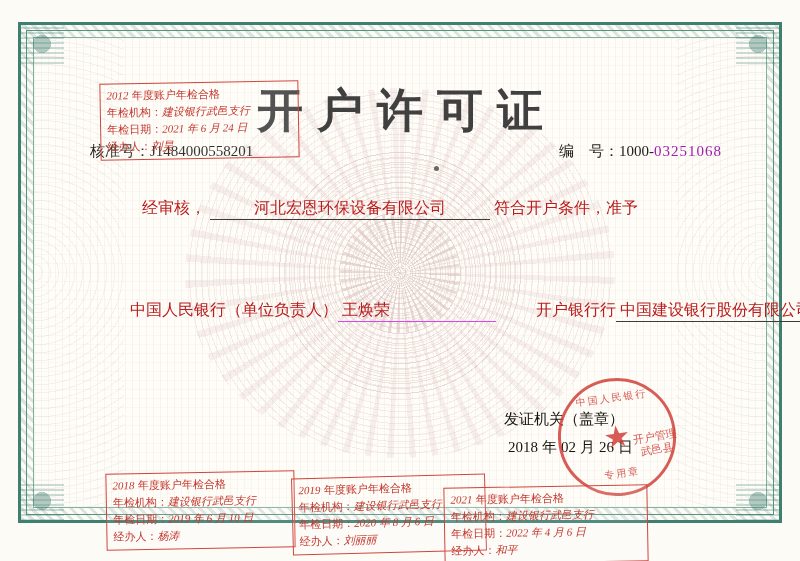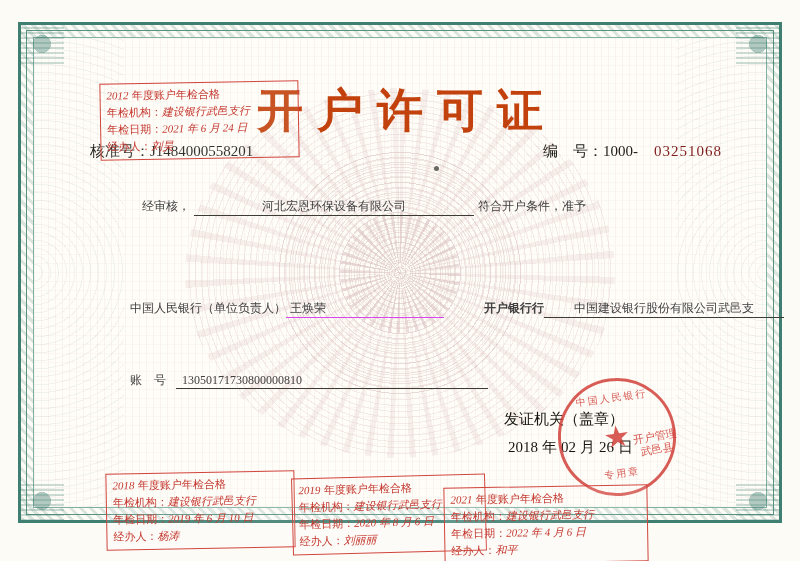--- a/index.html
+++ b/index.html
@@ -90,48 +90,48 @@
 
   
   .content{
     position:absolute;left:34px;top:38px;right:34px;bottom:54px;
   }
   .title{
     position:absolute;top:42px;left:0;right:0;
     text-align:center;
     font-size:46px;
     letter-spacing:14px;
-    color:#c2410c;
+    color:#404040;
     font-weight:bold;
     font-family:"DejaVu Serif", serif;
     text-indent:14px;
   }
   .row-no{
     position:absolute;top:104px;left:56px;right:40px;
     font-size:15px;color:#1c1c16;
   }
   .approve-no{position:absolute;left:0;top:0;white-space:nowrap;}
   .serial{position:absolute;right:4px;top:0;white-space:nowrap;}
-  .serial .red{color:#7f1d1d;letter-spacing:1px;margin-left:16px;}
+  .serial .red{color:#a21caf;letter-spacing:1px;}
 
   .body-row{
-    position:absolute;font-size:12px;color:#404040;white-space:nowrap;
+    position:absolute;font-size:16px;color:#b91c1c;white-space:nowrap;
   }
   .r1{left:108px;top:160px;}
   .r1 .fill{
     display:inline-block;min-width:268px;text-align:center;
     border-bottom:1px solid #3c3c34;padding:0 6px;margin:0 4px;
   }
   .r2{left:96px;top:202px;}
   .r3{left:96px;top:262px;}
   .r3 .fill-name{
     display:inline-block;min-width:150px;text-align:left;
     border-bottom:1px solid #d946ef;padding:0 4px;
   }
-  .r3 .bank-label{margin-left:40px;font-weight:bold;}
+  .r3 .bank-label{margin-left:40px;}
   .r3 .fill-bank{
     display:inline-block;min-width:232px;text-align:center;
     border-bottom:1px solid #3c3c34;padding:0 4px;
   }
   .r4{left:96px;top:334px;}
   .r4 .fill-acct{
     display:inline-block;min-width:300px;text-align:left;
     border-bottom:1px solid #3c3c34;padding:0 6px;margin-left:10px;
   }
   .issuer{
@@ -231,23 +231,20 @@
 
     <div class="body-row r1">
       <span>经审核，</span><span class="fill">河北宏恩环保设备有限公司</span><span>符合开户条件，准予</span>
     </div>
 
 
     <div class="body-row r3">
       <span>中国人民银行（单位负责人）</span><span class="fill-name">王焕荣</span><span class="bank-label">开户银行行</span><span class="fill-bank">中国建设银行股份有限公司武邑支</span>
     </div>
 
-    <div class="body-row r4">
-      <span>账　号</span><span class="fill-acct">13050171730800000810</span>
-    </div>
 
     <div class="issuer">发证机关（盖章）</div>
     <div class="issue-date">
       <span class="v">2018</span><span>年</span><span class="v">02</span><span>月</span><span class="v">26</span><span>日</span>
     </div>
 
     <div class="seal">
       <div class="top-text">中国人民银行</div>
       <div class="star">★</div>
       <div class="bot-text">专用章</div>

